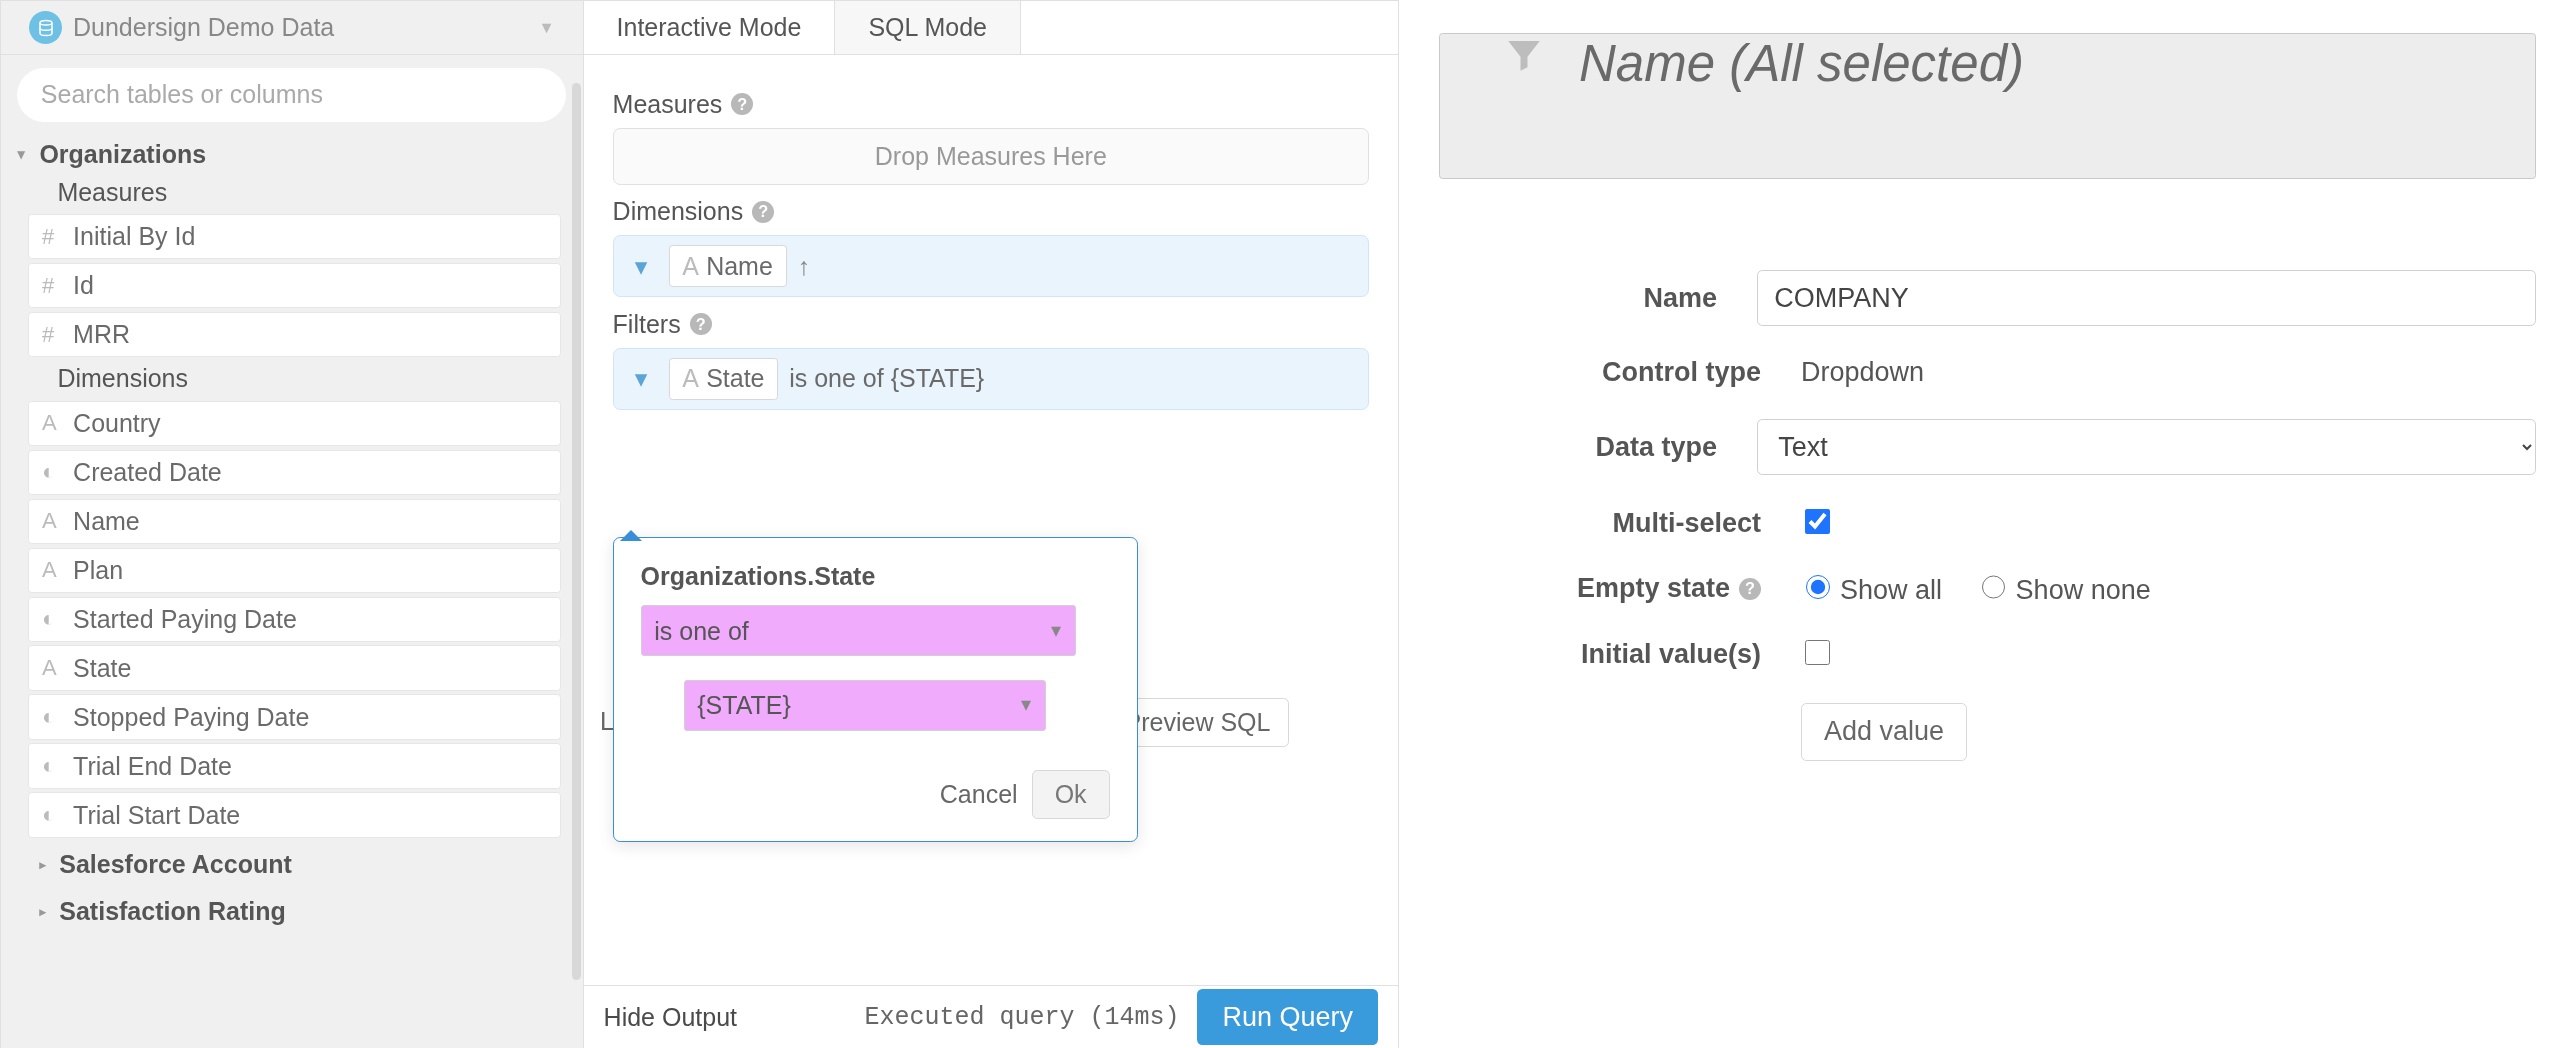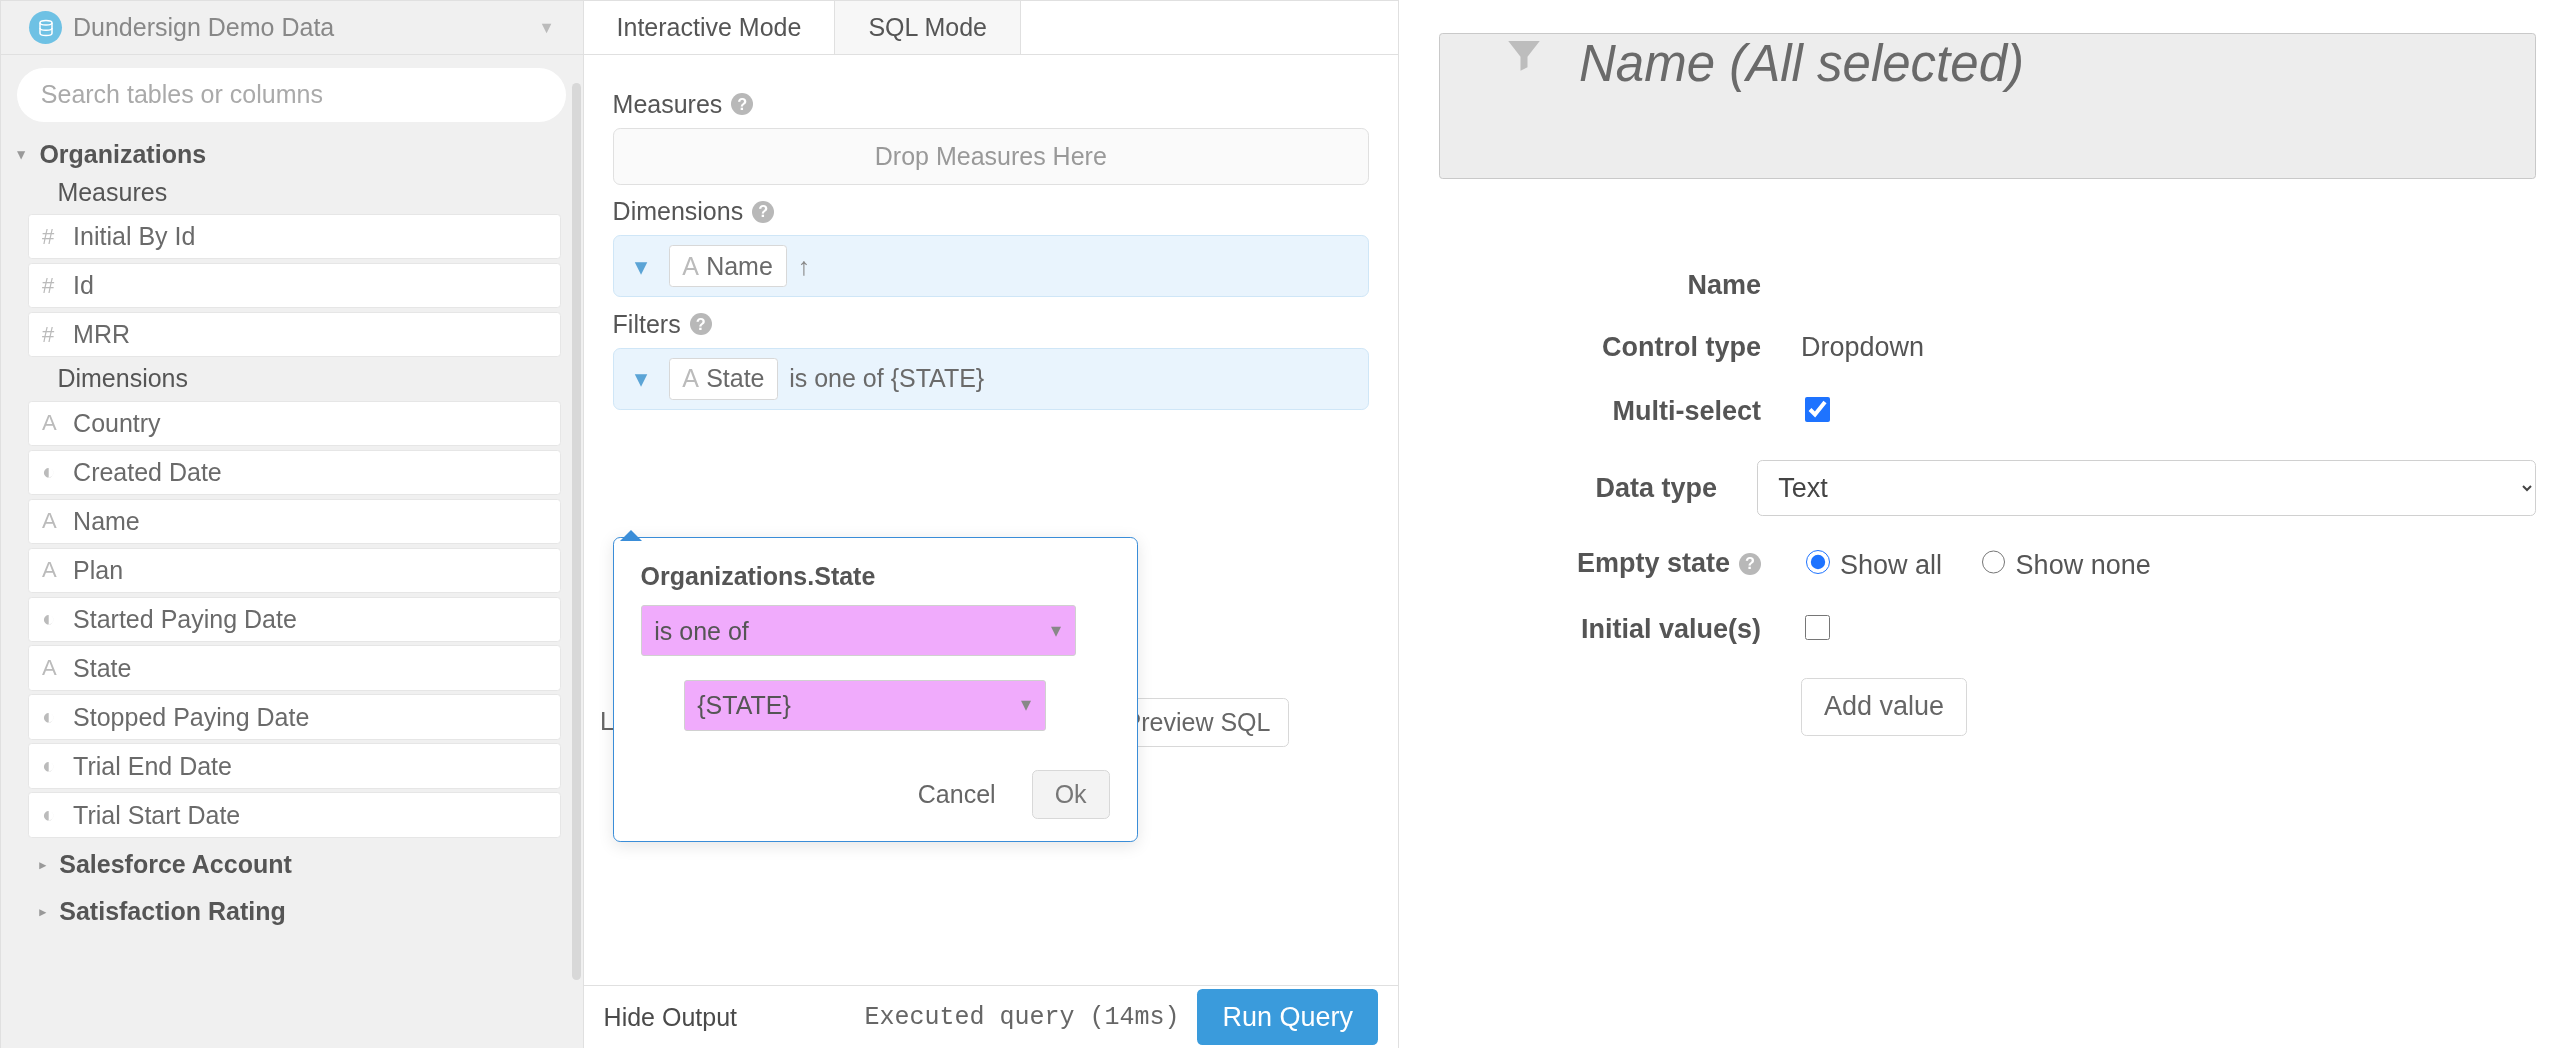--- a/index.html
+++ b/index.html
@@ -41,21 +41,21 @@
   .sort-icon { color:#888; }
   .filter-text { color:#6a6a6a; }
 
   .popover { position:absolute; top:482px; left:29px; width:525px; background:#fff; border:1.8px solid #3a8dd8; border-radius:7.2px; padding:23.5px 27px 22px; box-shadow:0 3.6px 16.3px rgba(0,0,0,0.1); z-index:3; }
   .popover-arrow { position:absolute; left:36px; top:475px; width:0; height:0; border-left:11px solid transparent; border-right:11px solid transparent; border-bottom:11px solid #3a8dd8; z-index:4; }
   .popover h4 { margin:0 0 14.5px; font-size:25px; font-weight:600; color:#555; }
   .select { width:435px; height:51px; border:0.9px solid #d0d0d0; border-radius:3px; background:#f0abfc; padding:0 12.7px; font-size:25px; color:#555; margin-bottom:23.5px; appearance:none; position:relative; }
   .select-wrap { position:relative; display:inline-block; }
   .select-wrap::after { content:"▾"; position:absolute; right:14.5px; top:12.7px; color:#888; pointer-events:none; font-size:20px; }
   .select.indent { margin-left:43px; width:362px; }
-  .popover-actions { display:flex; justify-content:flex-end; gap:30px; align-items:center; margin-top:16.3px; }
+  .popover-actions { display:flex; justify-content:flex-end; gap:8px; align-items:center; margin-top:16.3px; }
   .btn-ghost { background:none; border:none; font-size:25px; color:#666; cursor:pointer; }
   .btn-ok { background:#f3f3f3; border:0.9px solid #d8d8d8; border-radius:5.4px; padding:9px 22px; font-size:25px; color:#777; cursor:pointer; }
 
   .preview-btn { position:absolute; top:643px; left:522px; border:0.9px solid #d8d8d8; border-radius:5.4px; padding:9px 18px; font-size:25px; color:#666; background:#fff; }
   .peek-L { position:absolute; top:652px; left:16.3px; font-size:25px; color:#666; }
 
   .footer { height:63px; border-top:0.9px solid #e0e0e0; display:flex; align-items:center; padding:0 20px; gap:18px; font-size:25px; }
   .footer .spacer { flex:1; }
   .footer .status { color:#666;font-family:Liberation Mono, monospace; }
   .run-btn { background:#3a9bdc; color:#fff; border:none; border-radius:5.4px; padding:12.7px 25px; font-size:27px; cursor:pointer; }
@@ -232,32 +232,33 @@
       <svg width="42" height="42" viewBox="0 0 24 24" fill="#bdbdbd">
           <path d="M3 4h18l-7 9v6l-4 2v-8L3 4z"></path>
         </svg>
     </span>
     <span class="title-text">Name (All selected)</span>
   </div>
 
   <div class="form">
     <div class="form-row">
       <div class="lbl">Name</div>
+      <div class="ctrl"><input class="txt" value="COMPANY" style=""></div>
     </div>
     <div class="form-row">
       <div class="lbl">Control type</div>
       <div class="ctrl" style="color:#555">Dropdown</div>
     </div>
     <div class="form-row">
+      <div class="lbl">Data type</div>
+      <div class="ctrl"><select class="sel"><option>Text</option></select></div>
+    </div>
+    <div class="form-row">
       <div class="lbl">Multi-select</div>
       <div class="ctrl"><input type="checkbox" class="chk" checked="" style=""></div>
-    </div>
-    <div class="form-row">
-      <div class="lbl">Data type</div>
-      <div class="ctrl"><select class="sel"><option>Text</option></select></div>
     </div>
     <div class="form-row">
       <div class="lbl">
           <span>Empty state</span>
           <span class="help-circle">?</span>
         </div>
       <div class="ctrl radio-group">
         <label><input type="radio" class="radio" name="es" checked="" style=""> <span>Show all</span></label>
         <label><input type="radio" class="radio" name="es" style=""> <span>Show none</span></label>
       </div>

